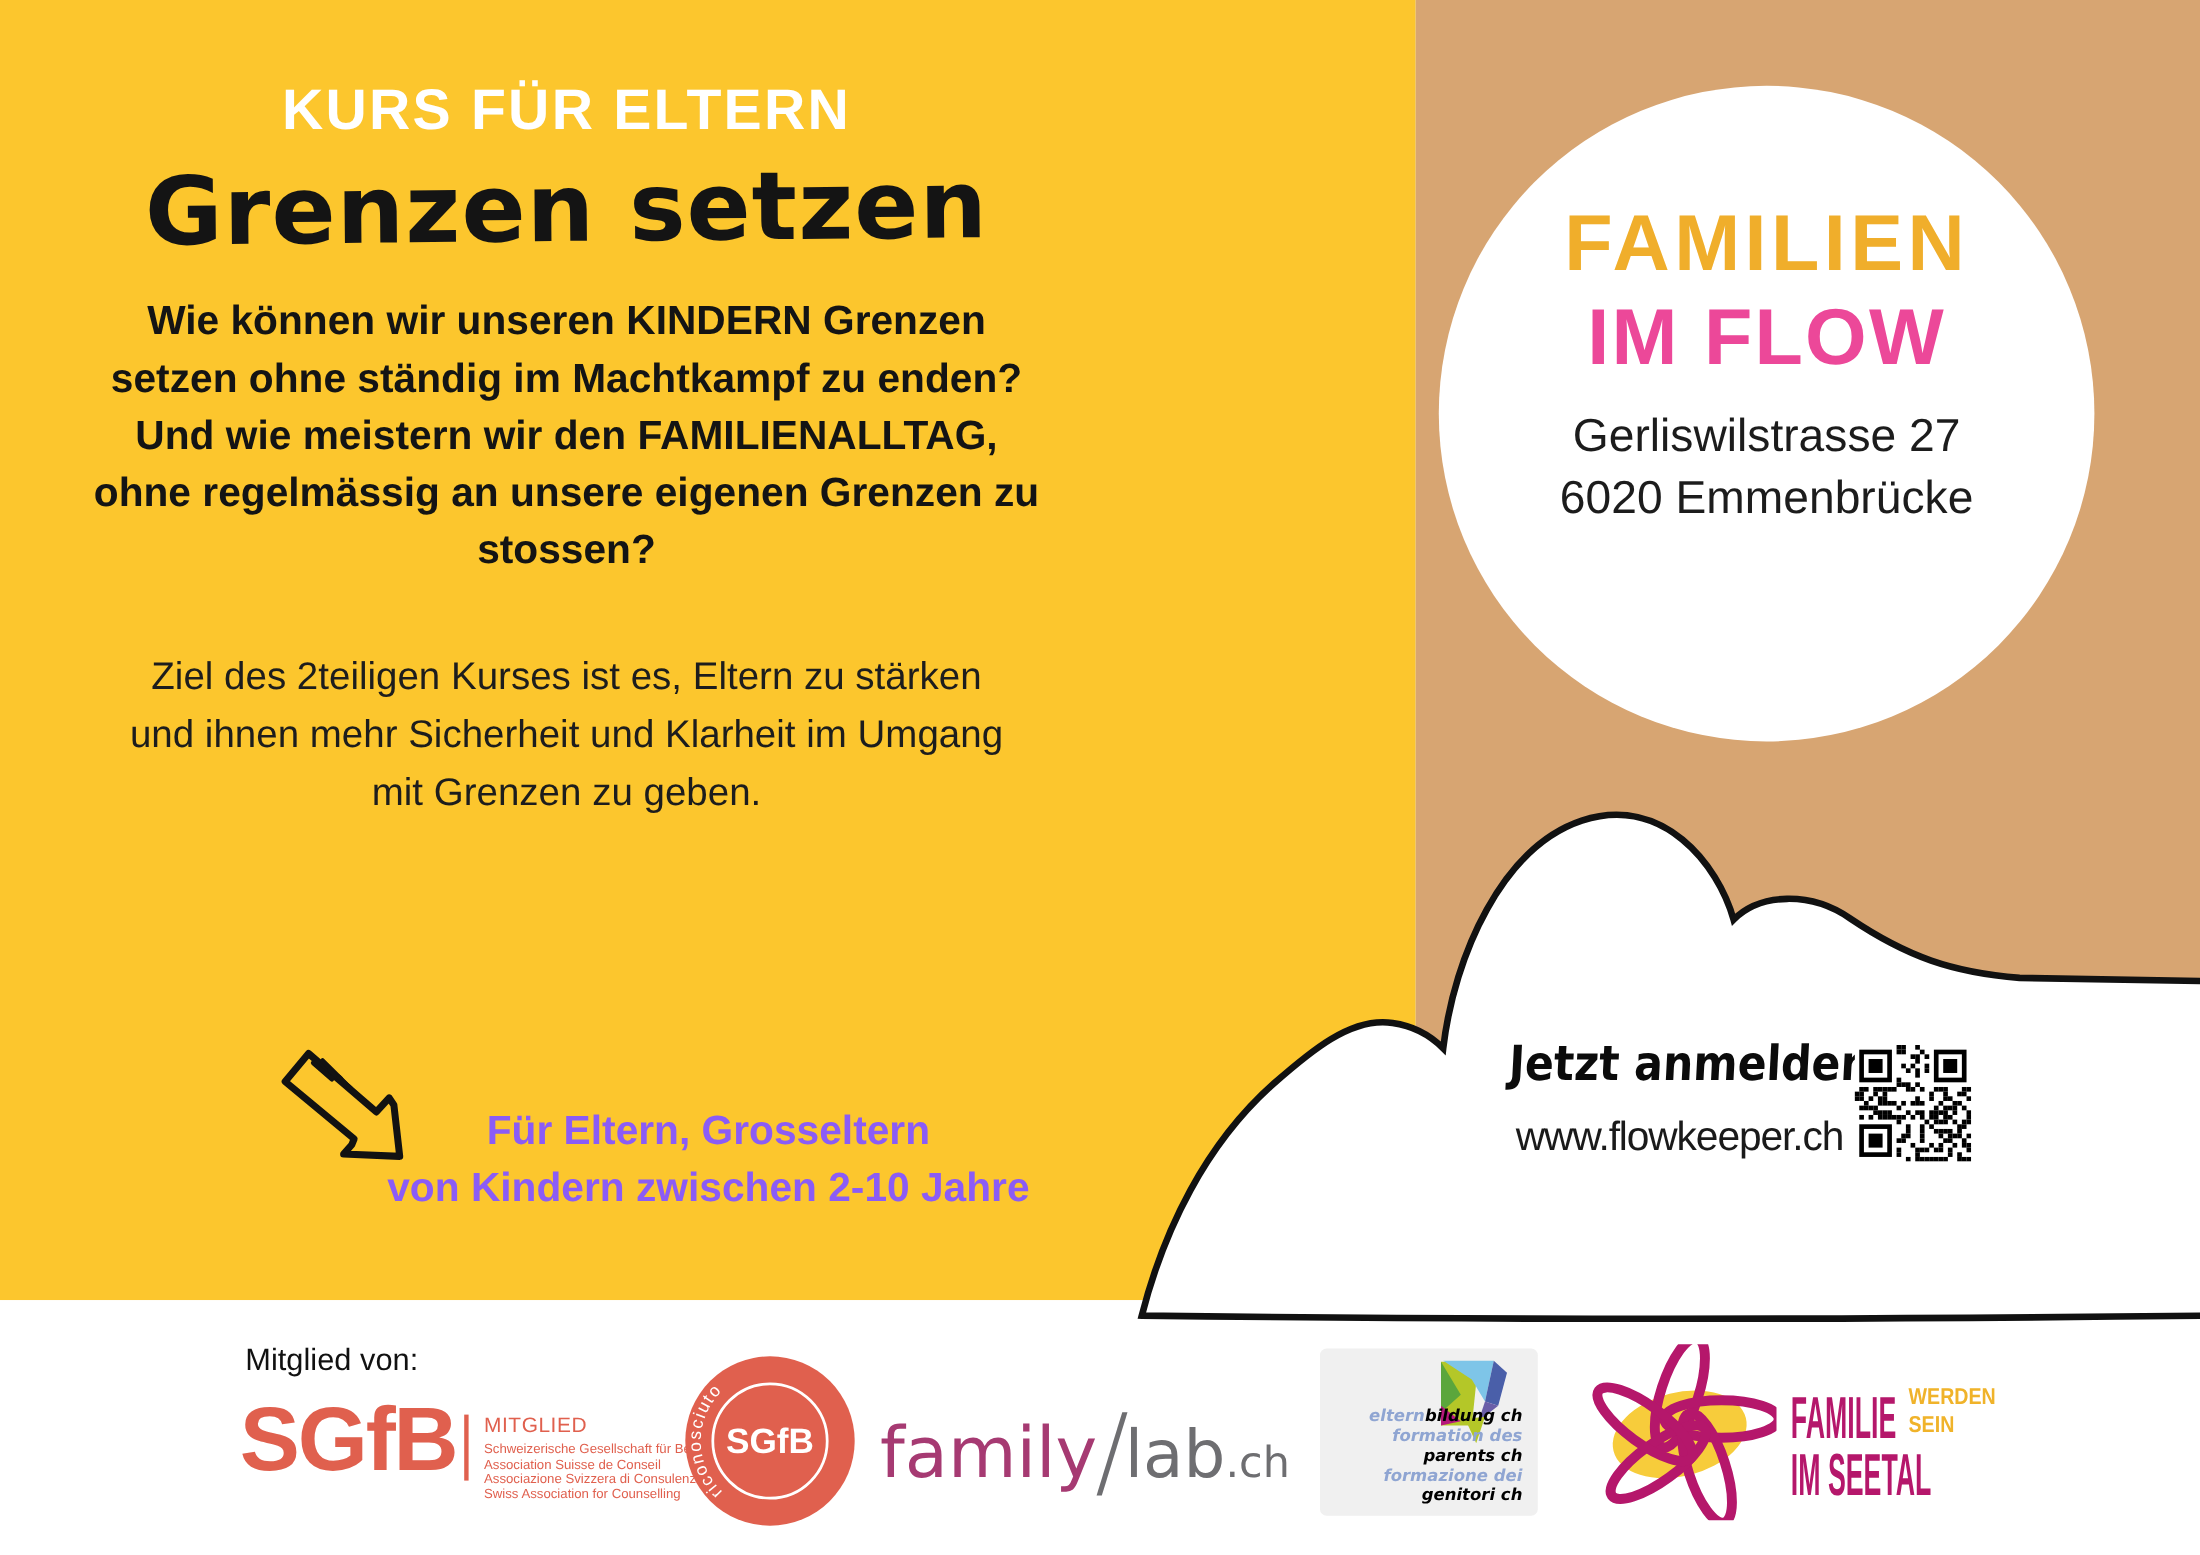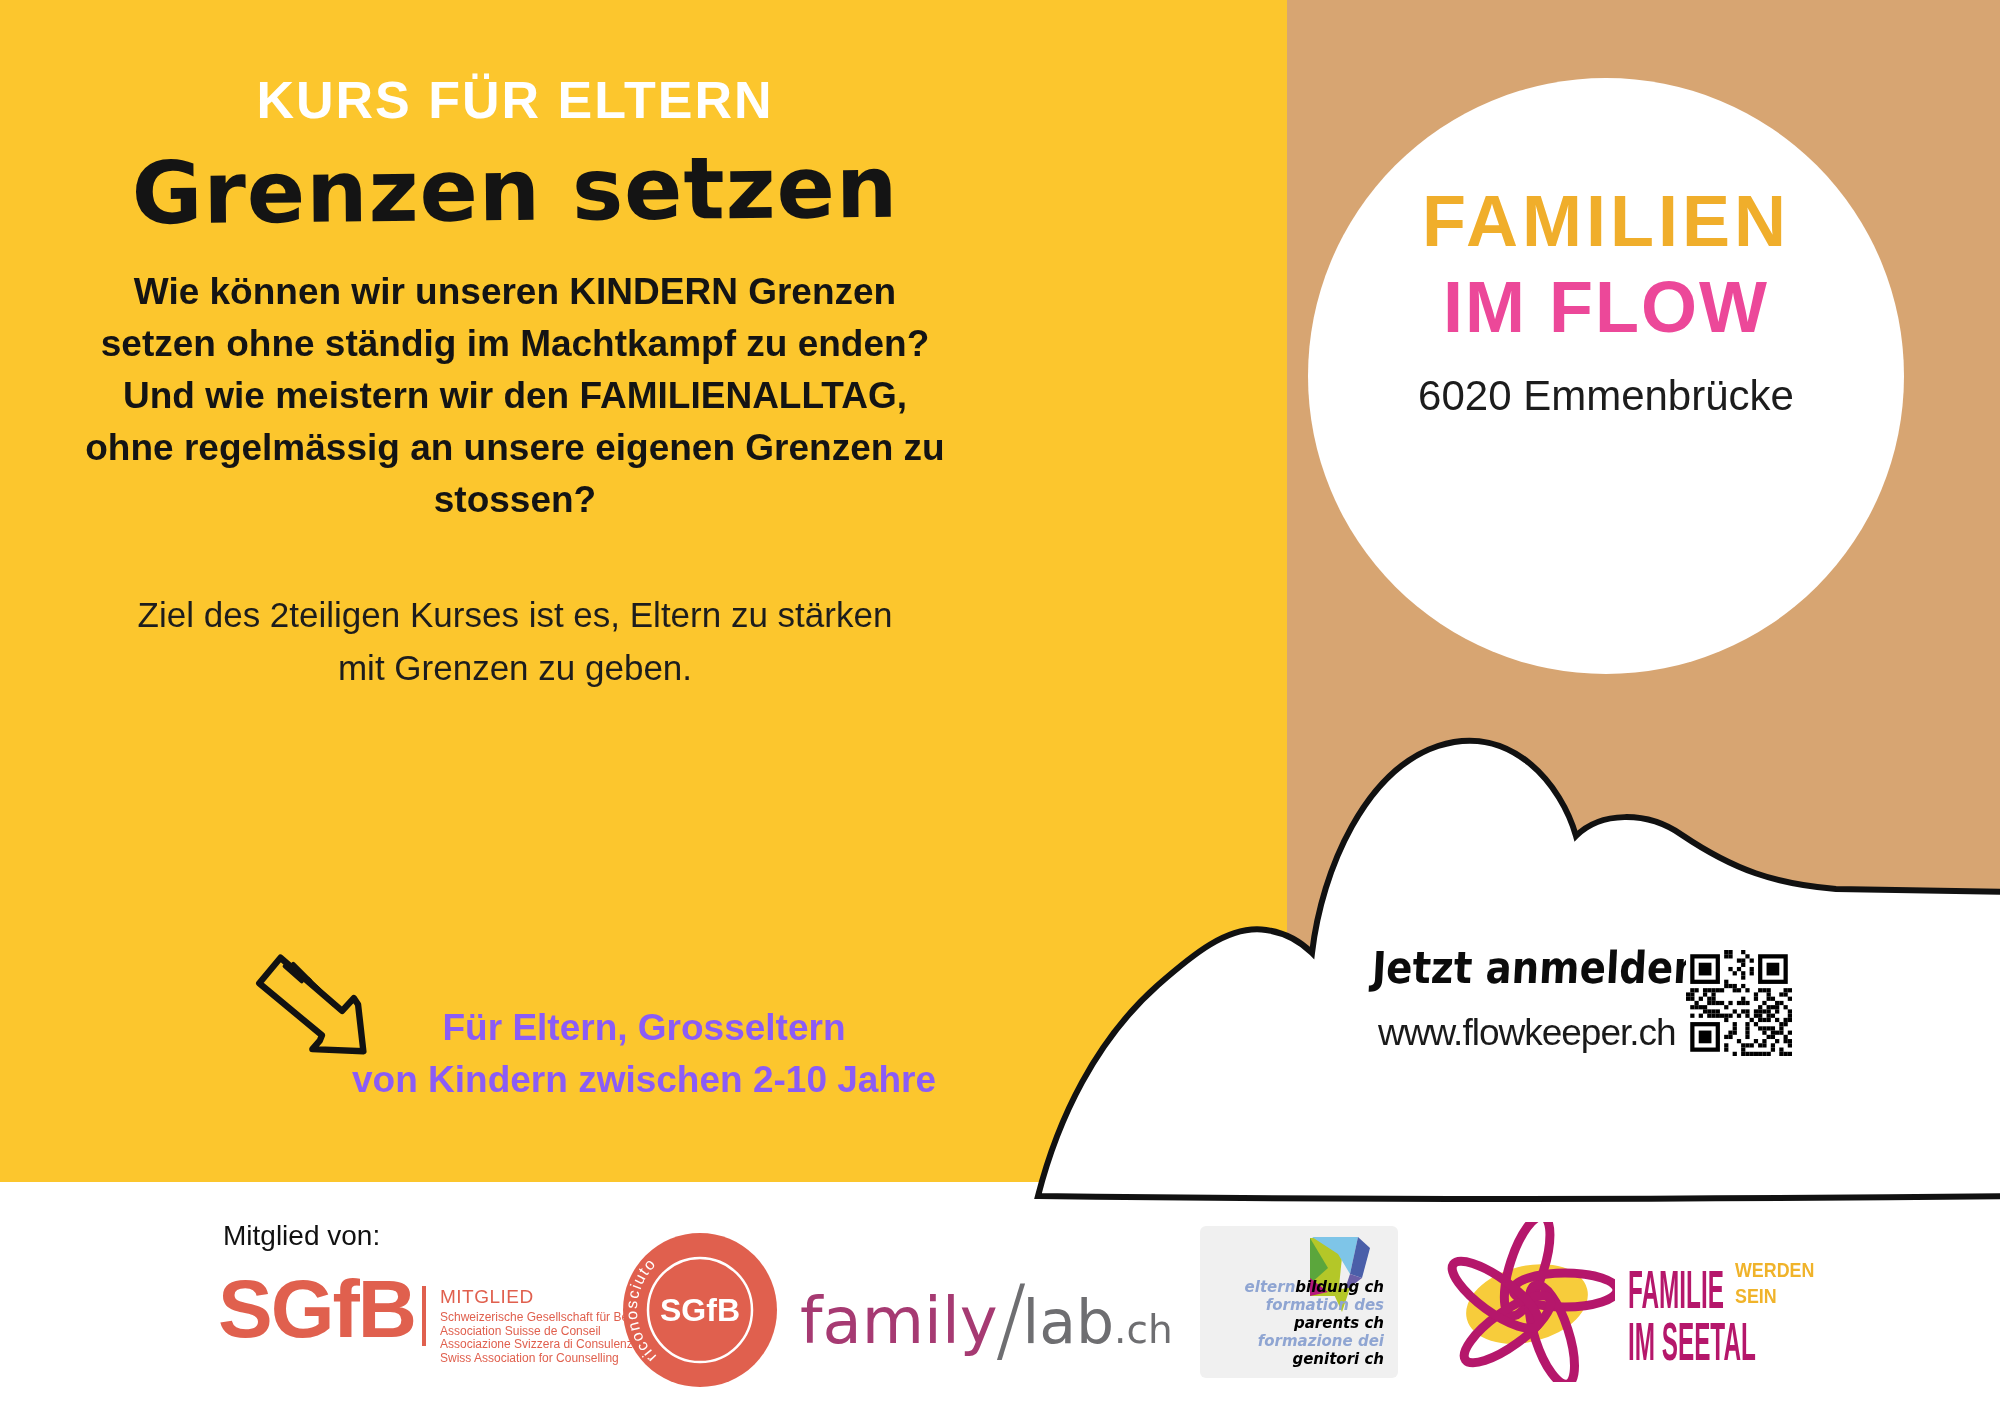--- a/index.html
+++ b/index.html
@@ -81,20 +81,21 @@
     <div class="big-title">Grenzen setzen</div>
     <div class="intro">
       <div>Wie können wir unseren KINDERN Grenzen</div>
       <div>setzen ohne ständig im Machtkampf zu enden?</div>
       <div>Und wie meistern wir den FAMILIENALLTAG,</div>
       <div>ohne regelmässig an unsere eigenen Grenzen zu</div>
       <div>stossen?</div>
     </div>
     <div class="goal">
       <div>Ziel des 2teiligen Kurses ist es, Eltern zu stärken</div>
+      <div>und ihnen mehr Sicherheit und Klarheit im Umgang</div>
       <div>mit Grenzen zu geben.</div>
     </div>
   </div>
 
   <svg id="arrow-svg" style="position:absolute;left:238px;top:938px;" width="170" height="150" viewBox="0 0 160 140">
     <g fill="none" stroke="#121212" stroke-width="6" stroke-linejoin="round" stroke-linecap="round">
       <path d="M 40 18 L 98 68 L 109 56 L 113 62 L 118 106 L 70 104 L 77 96 L 79 91 L 20 42 Z"></path>
       <path d="M 44 26 L 60 40" stroke-width="4"></path>
       <path d="M 52 24 L 68 40" stroke-width="4"></path>
       <path d="M 58 32 L 76 48" stroke-width="4"></path>
@@ -105,20 +106,21 @@
 
   <div class="audience">
     <div>Für Eltern, Grosseltern</div>
     <div>von Kindern zwischen 2-10 Jahre</div>
   </div>
 
   <div class="logo-circle">
     <div class="brand-top">FAMILIEN</div>
     <div class="brand-bottom">IM FLOW</div>
     <div class="addr">
+      <div>Gerliswilstrasse 27</div>
       <div>6020 Emmenbrücke</div>
     </div>
   </div>
 
   <svg id="cloud-svg" width="992" height="510" viewBox="1020 700 992 510">
     <path fill="#ffffff" stroke="#111111" stroke-width="6" d="M 1038 1196
          C 1058 1118, 1096 1040, 1158 985
          C 1190 957, 1228 924, 1266 930
          C 1288 933, 1303 944, 1312 953
          C 1322 868, 1366 770, 1438 746

